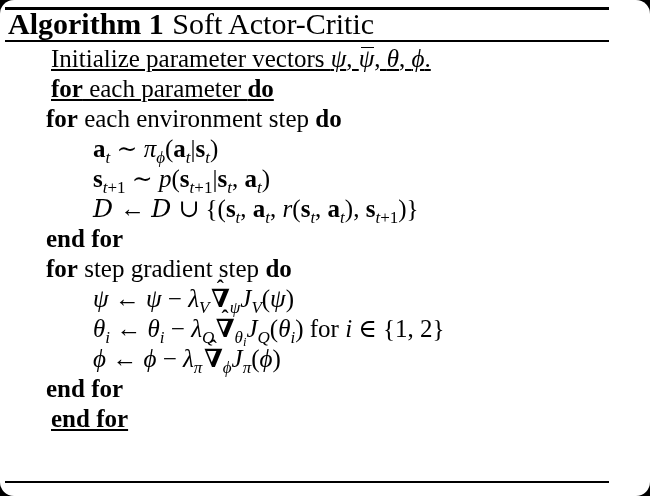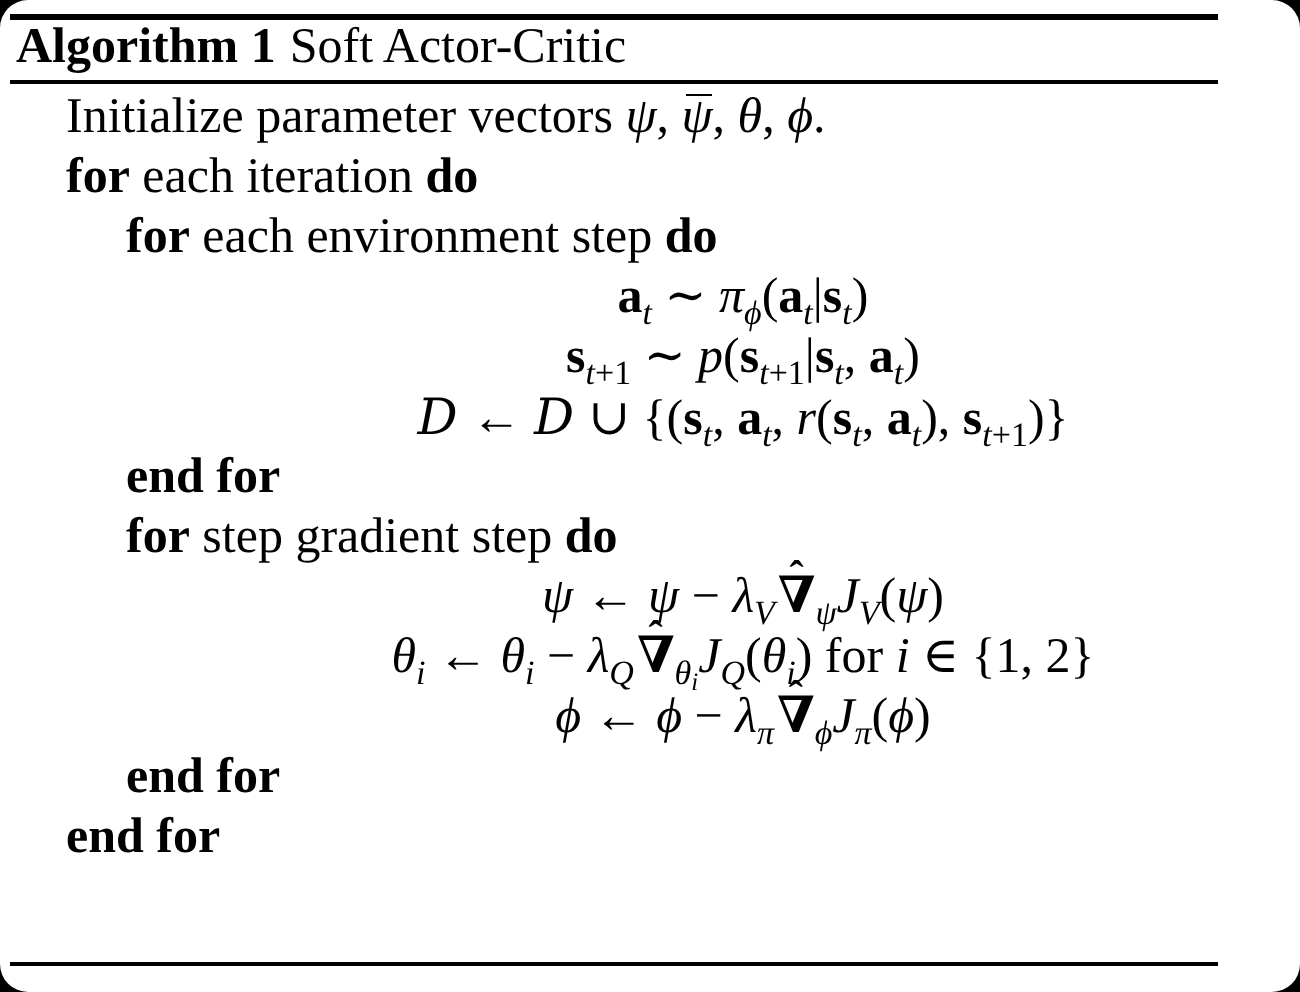--- a/index.html
+++ b/index.html
@@ -19,31 +19,31 @@
   }
   .rule {
     position: absolute; left: 5px; width: 604px;
     background: var(--rule, #000);
   }
   .rule-top { top: 7px;   height: 3px; }
   .rule-mid { top: 40px;  height: 2px; }
   .rule-bot { top: 481px; height: 2px; }
   .title {
     position: absolute; top: 10px; left: 8px;
-    font-size: 25px; line-height: 28px; white-space: nowrap;
+    font-size: 30px; line-height: 28px; white-space: nowrap;
   }
   .title .lbl { font-weight: bold; margin-right: 0.28em; }
   #algo-body { position: absolute; top: 44px; left: 0; right: 0; }
   .line {
     font-size: 25px; line-height: 30px; height: 30px;
     white-space: nowrap;
   }
-  .ind0 { padding-left: 33px; }
-  .ind1 { padding-left: 63px; }
-  .ind2 { padding-left: 93px; text-align: center; }
+  .ind0 { padding-left: 51px; text-decoration: underline; }
+  .ind1 { padding-left: 46px; }
+  .ind2 { padding-left: 93px; }
   .b  { font-weight: bold; }
   .it { font-style: italic; }
   .bf { font-weight: bold; }
   .cal {
     font-style: italic;
     font-family: "DejaVu Serif", serif;
     margin-right: 0.03em;
   }
   .sb  { font-size: 68%; position: relative; top: 0.33em; }
   .sb2 { font-size: 50%; position: relative; top: 0.72em; }
@@ -67,21 +67,21 @@
 <body style="--bg-outer: #000000; --bg-card: #ffffff; --ink: #000000; --rule: #000000;">
 
 <div class="card">
   <div class="rule rule-top"></div>
   <div class="title">
     <span class="lbl">Algorithm 1</span><span>Soft Actor-Critic</span>
   </div>
   <div class="rule rule-mid"></div>
   <div id="algo-body">
       <div class="line ind0"><span class="">Initialize parameter vectors </span><span class="it">ψ</span><span class="">, </span><span class="it bar">ψ</span><span class="">, </span><span class="it">θ</span><span class="">, </span><span class="it">ϕ</span><span class="">.</span></div>
-      <div class="line ind0"><span class="b">for</span><span class=""> each iteration </span><span class="b">do</span></div>
+      <div class="line ind0"><span class="b">for</span><span class=""> each parameter </span><span class="b">do</span></div>
       <div class="line ind1"><span class="b">for</span><span class=""> each environment step </span><span class="b">do</span></div>
       <div class="line ind2"><span class="bf">a</span><span class="it sb">t</span><span class=""> ∼ </span><span class="it">π</span><span class="it sb">ϕ</span><span class="">(</span><span class="bf">a</span><span class="it sb">t</span><span class="">|</span><span class="bf">s</span><span class="it sb">t</span><span class="">)</span></div>
       <div class="line ind2"><span class="bf">s</span><span class="it sb">t</span><span class="sb">+1</span><span class=""> ∼ </span><span class="it">p</span><span class="">(</span><span class="bf">s</span><span class="it sb">t</span><span class="sb">+1</span><span class="">|</span><span class="bf">s</span><span class="it sb">t</span><span class="">, </span><span class="bf">a</span><span class="it sb">t</span><span class="">)</span></div>
       <div class="line ind2"><span class="cal">D</span><span class=""> ← </span><span class="cal">D</span><span class=""> ∪ {(</span><span class="bf">s</span><span class="it sb">t</span><span class="">, </span><span class="bf">a</span><span class="it sb">t</span><span class="">, </span><span class="it">r</span><span class="">(</span><span class="bf">s</span><span class="it sb">t</span><span class="">, </span><span class="bf">a</span><span class="it sb">t</span><span class="">), </span><span class="bf">s</span><span class="it sb">t</span><span class="sb">+1</span><span class="">)}</span></div>
       <div class="line ind1"><span class="b">end for</span></div>
       <div class="line ind1"><span class="b">for</span><span class=""> step gradient step </span><span class="b">do</span></div>
       <div class="line ind2"><span class="it">ψ</span><span class=""> ← </span><span class="it">ψ</span><span class=""> − </span><span class="it">λ</span><span class="it sb">V</span><span class="hat">∇<span class="acc">ˆ</span></span><span class="it sb">ψ</span><span class="it">J</span><span class="it sb">V</span><span class="">(</span><span class="it">ψ</span><span class="">)</span></div>
       <div class="line ind2"><span class="it">θ</span><span class="it sb">i</span><span class=""> ← </span><span class="it">θ</span><span class="it sb">i</span><span class=""> − </span><span class="it">λ</span><span class="it sb">Q</span><span class="hat">∇<span class="acc">ˆ</span></span><span class="it sb">θ</span><span class="it sb2">i</span><span class="it">J</span><span class="it sb">Q</span><span class="">(</span><span class="it">θ</span><span class="it sb">i</span><span class="">) for </span><span class="it">i</span><span class=""> ∈ {1, 2}</span></div>
       <div class="line ind2"><span class="it">ϕ</span><span class=""> ← </span><span class="it">ϕ</span><span class=""> − </span><span class="it">λ</span><span class="it sb">π</span><span class="hat">∇<span class="acc">ˆ</span></span><span class="it sb">ϕ</span><span class="it">J</span><span class="it sb">π</span><span class="">(</span><span class="it">ϕ</span><span class="">)</span></div>
       <div class="line ind1"><span class="b">end for</span></div>

